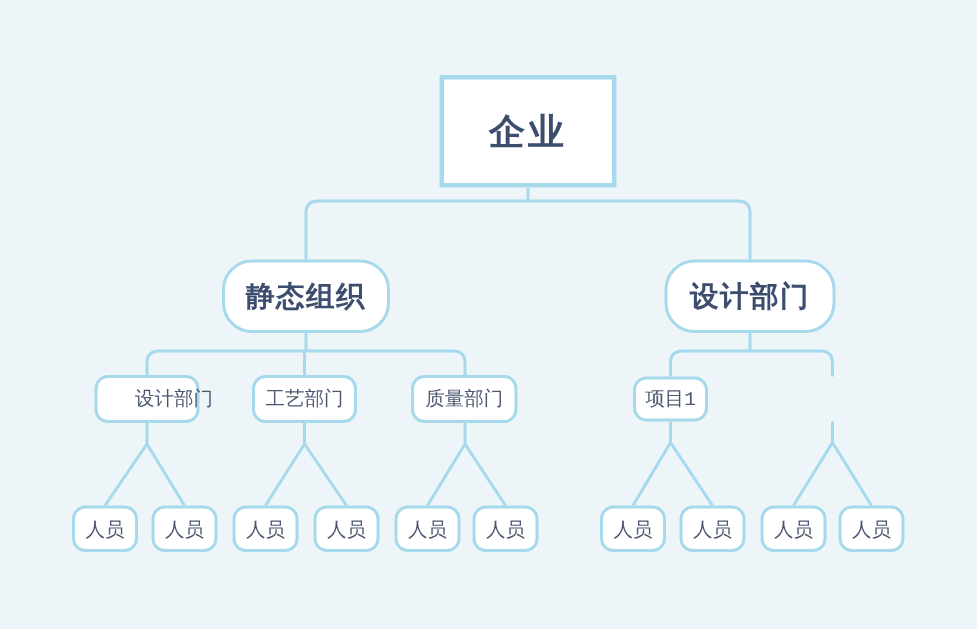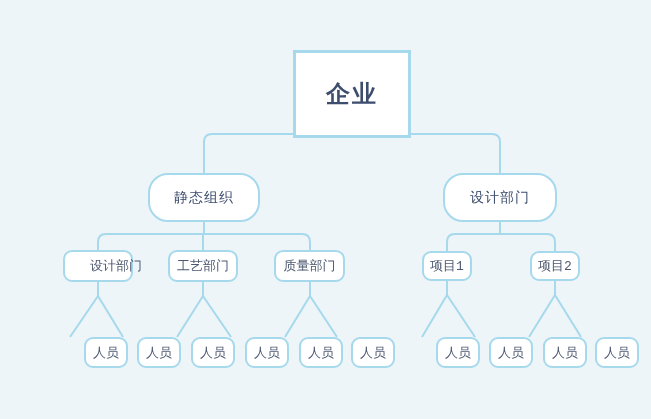--- a/index.html
+++ b/index.html
@@ -32,49 +32,48 @@
   }
   .node{
     position:absolute;
     display:flex;align-items:center;justify-content:center;
     background:var(--node-fill);
     border:2px solid var(--line);
     color:var(--node-text);
     white-space:nowrap;
   }
   .root-node{
-    left:293px;top:50px;width:118px;height:88px;
+    left:293px;top:50px;width:118px;height:75px;
     border-width:3px;border-radius:0;
     font-size:24px;font-weight:bold;letter-spacing:2px;
     color:var(--heading-text);
   }
   .l2-node{
     height:49px;top:173px;
     border-width:2px;border-radius:20px;
-    font-size:14px;font-weight:normal;letter-spacing:1px;
+    font-size:19px;font-weight:bold;letter-spacing:1px;
     color:var(--heading-text);
   }
   .l2-static{left:148px;width:112px;}
   .l2-dynamic{left:443px;width:114px;}
   .l3-node{
     top:250px;height:32px;
     border-radius:9px;
     font-size:13px;
   }
   .l3-dept1{left:63px;width:70px;padding-left:36px;}
   .l3-dept2{left:168px;width:70px;}
   .l3-dept3{left:274px;width:71px;}
   .l3-proj{top:251px;height:30px;width:50px;border-radius:9px;font-size:13px;font-family:Liberation Mono, monospace;}
   .l3-proj1{left:422px;}
   .l3-proj2{left:530px;}
   .member-node{
     top:337px;width:44px;height:31px;
     border-radius:9px;
     font-size:13px;
-    margin-left:36px;
   }
   .m1{left:48px;}  .m2{left:101px;}
   .m3{left:155px;} .m4{left:209px;}
   .m5{left:263px;} .m6{left:315px;}
   .m7{left:400px;} .m8{left:453px;}
   .m9{left:507px;} .m10{left:559px;}
 </style>
 </head>
 <body>
 
@@ -99,21 +98,20 @@
   <div class="node root-node">企业</div>
 
   <div class="node l2-node l2-static">静态组织</div>
   <div class="node l2-node l2-dynamic">设计部门</div>
 
   <div class="node l3-node l3-dept1">设计部门</div>
   <div class="node l3-node l3-dept2">工艺部门</div>
   <div class="node l3-node l3-dept3">质量部门</div>
 
   <div class="node l3-proj l3-proj1">项目1</div>
-  <div class="node l3-proj l3-proj2">项目2</div>
 
   <div class="node member-node m1">人员</div>
   <div class="node member-node m2">人员</div>
   <div class="node member-node m3">人员</div>
   <div class="node member-node m4">人员</div>
   <div class="node member-node m5">人员</div>
   <div class="node member-node m6">人员</div>
   <div class="node member-node m7">人员</div>
   <div class="node member-node m8">人员</div>
   <div class="node member-node m9">人员</div>

